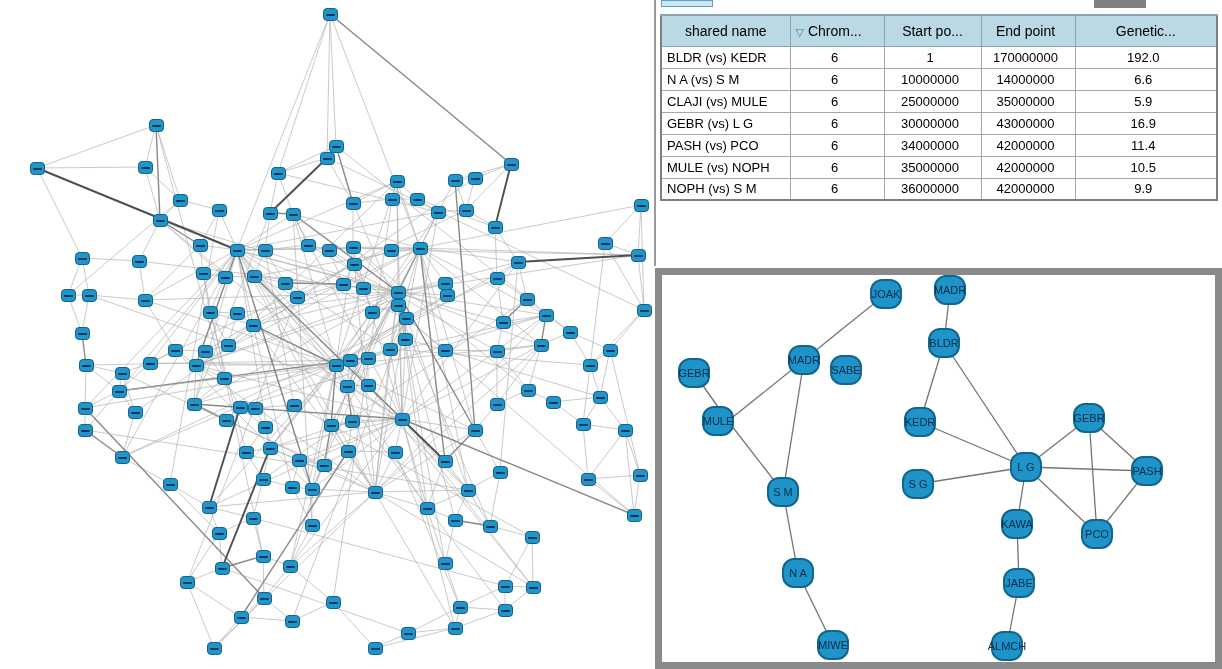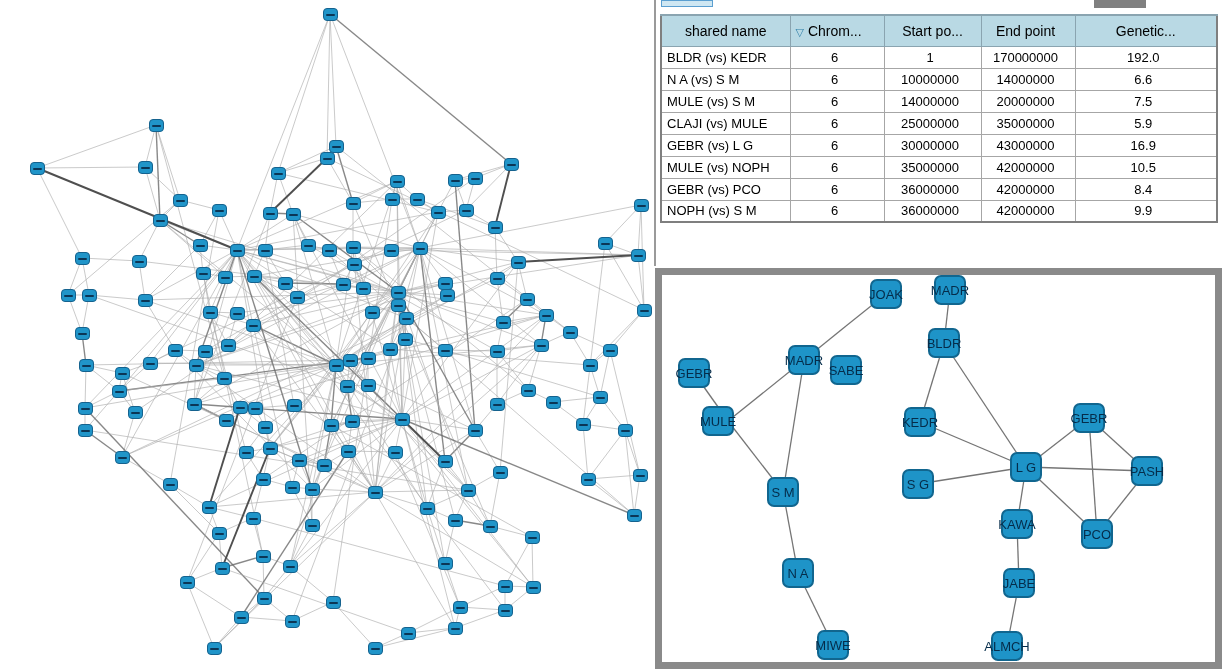--- a/index.html
+++ b/index.html
@@ -29,24 +29,24 @@
   table{border:2px solid #7f7f7f;}
   .al{text-align:left;padding-left:5px;}
   .ar{text-align:center;padding-right:6px;}
   .ac{text-align:center;}
   .funnel{color:#2e7fa8;font-size:11px;margin-right:4px;}
 
   
   #sub-panel{position:absolute;left:655px;top:268px;width:567px;height:401px;
              background:#ffffff;border:7px solid #8a8a8a;}
   #sub-panel svg{position:absolute;left:0;top:0;pointer-events:none;}
-  .snode{position:absolute;width:32px;height:30px;border-radius:7px;
+  .snode{position:absolute;width:32px;height:30px;border-radius:12px;
          background:#1e94c8;border:2px solid #11668f;z-index:3;
          display:flex;align-items:center;justify-content:center;
-         font-size:13px;color:#052c4a;font-weight:400;letter-spacing:0;}
+         font-size:11px;color:#052c4a;font-weight:400;letter-spacing:0;}
 </style>
 </head>
 <body>
 
 <div id="screen">
 
   <div id="left-net">
     <svg id="left-svg" width="655" height="669">
         <line x1="330" y1="14" x2="336" y2="146" stroke="#ababab" stroke-width="0.8" stroke-opacity="0.8"></line>
         <line x1="330" y1="14" x2="327" y2="158" stroke="#ababab" stroke-width="0.8" stroke-opacity="0.8"></line>
@@ -712,53 +712,46 @@
             <td class="ar">192.0</td>
           </tr>
           <tr>
             <td class="al">N A (vs) S M</td>
             <td class="ar">6</td>
             <td class="ar">10000000</td>
             <td class="ar">14000000</td>
             <td class="ar">6.6</td>
           </tr>
           <tr>
-            <td class="al">MULE (vs) S M</td>
-            <td class="ar">6</td>
-            <td class="ar">14000000</td>
-            <td class="ar">20000000</td>
-            <td class="ar">7.5</td>
-          </tr>
-          <tr>
             <td class="al">CLAJI (vs) MULE</td>
             <td class="ar">6</td>
             <td class="ar">25000000</td>
             <td class="ar">35000000</td>
             <td class="ar">5.9</td>
           </tr>
           <tr>
             <td class="al">GEBR (vs) L G</td>
             <td class="ar">6</td>
             <td class="ar">30000000</td>
             <td class="ar">43000000</td>
             <td class="ar">16.9</td>
           </tr>
           <tr>
+            <td class="al">PASH (vs) PCO</td>
+            <td class="ar">6</td>
+            <td class="ar">34000000</td>
+            <td class="ar">42000000</td>
+            <td class="ar">11.4</td>
+          </tr>
+          <tr>
             <td class="al">MULE (vs) NOPH</td>
             <td class="ar">6</td>
             <td class="ar">35000000</td>
             <td class="ar">42000000</td>
             <td class="ar">10.5</td>
-          </tr>
-          <tr>
-            <td class="al">GEBR (vs) PCO</td>
-            <td class="ar">6</td>
-            <td class="ar">36000000</td>
-            <td class="ar">42000000</td>
-            <td class="ar">8.4</td>
           </tr>
           <tr>
             <td class="al">NOPH (vs) S M</td>
             <td class="ar">6</td>
             <td class="ar">36000000</td>
             <td class="ar">42000000</td>
             <td class="ar">9.9</td>
           </tr>
         </tbody>
     </table>

